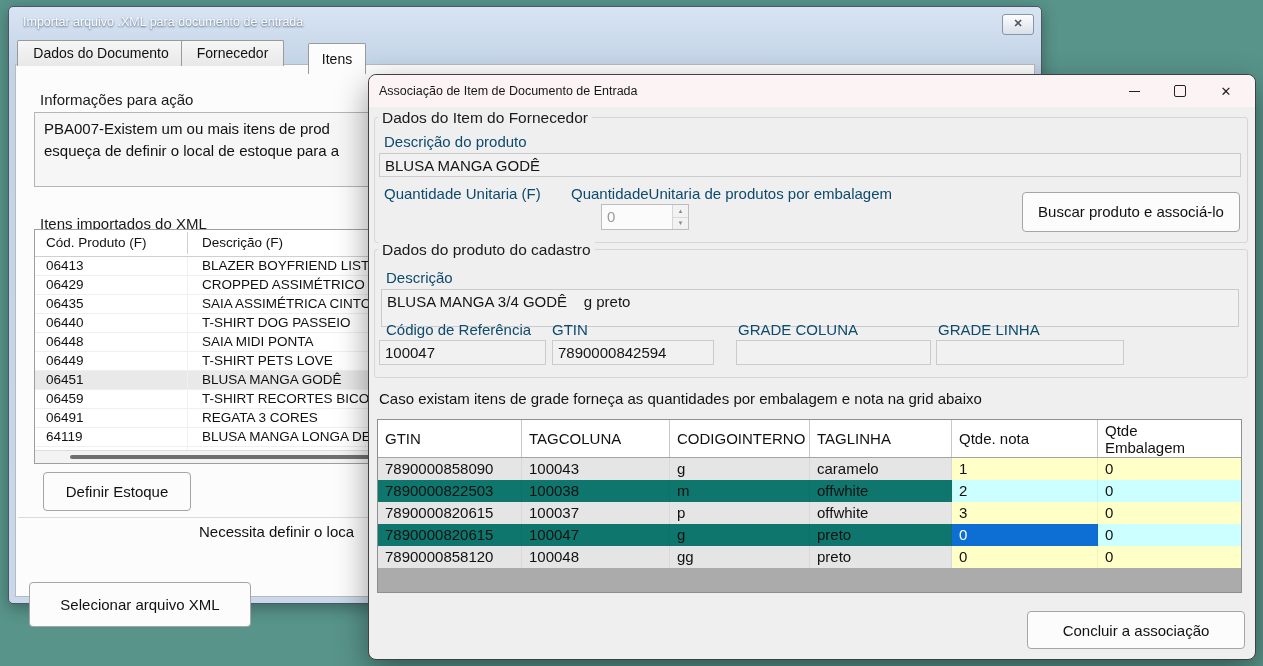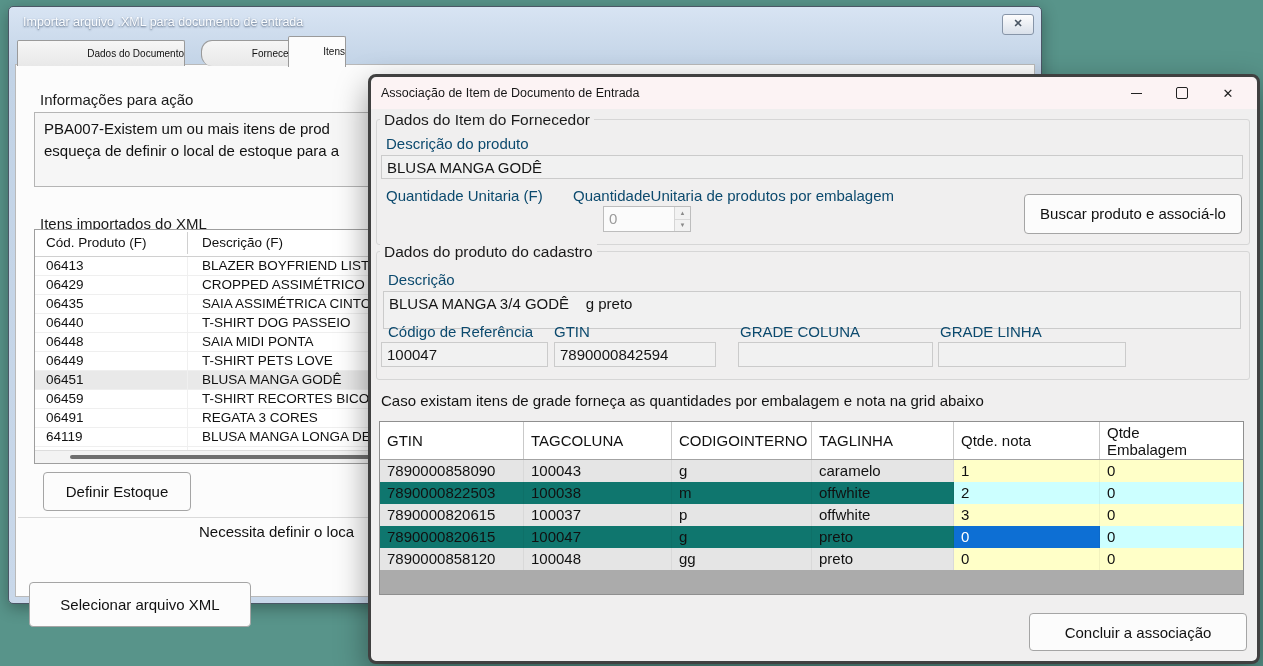--- a/index.html
+++ b/index.html
@@ -8,23 +8,23 @@
   .bwin{position:absolute;left:8px;top:6px;width:1032px;height:596px;
         background:linear-gradient(#d8e4f3,#c2d3e6 60px,#c9d8ea);
         border:1px solid #4b5766;border-radius:5px;box-shadow:0 4px 16px rgba(0,0,0,.32);}
   .btitle{position:absolute;left:14px;top:0;height:30px;line-height:30px;font-size:12.5px;
           color:#fbfdff;text-shadow:0 1px 2px rgba(40,60,90,.8);}
   .bclose{position:absolute;right:7px;top:7px;width:30px;height:19px;border:1px solid #8795a8;border-radius:3px;
           background:linear-gradient(#fdfdfd,#d9e0ea);text-align:center;line-height:17px;font-size:11px;
           font-weight:bold;color:#4a5664;cursor:default;}
   .pane{position:absolute;left:6px;right:6px;top:57px;bottom:6px;background:#fcfcfc;border:1px solid #b9b9b9;}
   .tab{position:absolute;top:33px;height:25px;background:linear-gradient(#f6f6f6,#e8e8e8);
-       border:1px solid #9a9a9a;border-bottom:none;border-radius:2px 2px 0 0;text-align:right;
-       font-size:10px;color:#111;line-height:25px;z-index:2;}
-  .tab.sel{top:29px;height:30px;background:#fcfcfc;z-index:4;line-height:30px;}
+       border:1px solid #9a9a9a;border-bottom:none;border-radius:2px 2px 0 0;text-align:center;
+       font-size:14px;color:#111;line-height:25px;z-index:2;}
+  .tab.sel{top:36px;height:30px;background:#fcfcfc;z-index:4;line-height:30px;margin-left:20px;}
   .glabel-b{position:absolute;font-size:15px;color:#1a1a1a;}
   .msgbox{position:absolute;left:18px;top:47px;width:988px;height:75px;background:#f6f6f6;
           border:1px solid #b5b5b5;font-size:15px;color:#111;padding:5px 0 0 9px;box-sizing:border-box;line-height:22px;}
   .btable{position:absolute;left:18px;top:164px;width:988px;height:233px;background:#fff;
           border:1px solid #9e9e9e;overflow:hidden;}
   .bthead{position:relative;height:26px;border-bottom:1px solid #d0d0d0;font-size:13.5px;color:#111;}
   .bthead .c1{position:absolute;left:11px;top:5px;}
   .bthead .c2{position:absolute;left:167px;top:5px;}
   .bthead .vsep{position:absolute;left:152px;top:2px;bottom:2px;width:1px;background:#d0d0d0;}
   .brow{position:relative;height:18px;font-size:13.5px;color:#111;border-bottom:1px solid #efefef;}
@@ -34,21 +34,21 @@
   .brow .vsep{position:absolute;left:152px;top:0;bottom:0;width:1px;background:#f0f0f0;}
   .hscroll{position:absolute;left:0;right:0;bottom:0;height:12px;background:#f3f3f3;border-top:1px solid #ddd;}
   .hthumb{position:absolute;left:35px;top:4px;width:580px;height:4px;background:#6f6f6f;border-radius:2px;}
   .btn{position:absolute;background:#fcfcfc;border:1px solid #a5a5a5;border-radius:4px;font-size:15px;
        color:#111;display:flex;align-items:center;justify-content:center;text-align:center;cursor:default;
        font-family:"Liberation Sans",sans-serif;}
   .warn{position:absolute;left:183px;top:418px;font-size:15px;color:#111;white-space:nowrap;margin-top:40px;}
   .hline{position:absolute;left:2px;top:452px;width:1014px;height:1px;background:#dadada;}
   
   .fwin{position:absolute;left:368px;top:74px;width:886px;height:584px;background:#f0efef;
-        border:3px solid #404040;border-radius:8px;box-shadow:0 12px 32px rgba(0,0,0,.4);z-index:10;}
+        border:1px solid #404040;border-radius:8px;box-shadow:0 12px 32px rgba(0,0,0,.4);z-index:10;}
   .ftitlebar{position:absolute;left:0;right:0;top:0;height:32px;background:#fcf3f4;border-radius:8px 8px 0 0;}
   .ftitle{position:absolute;left:10px;top:0;height:32px;line-height:32px;font-size:12.5px;color:#161616;}
   .fctrls{position:absolute;right:6px;top:0;height:32px;display:flex;}
   .fctrl{width:46px;height:32px;display:flex;align-items:center;justify-content:center;color:#222;}
   .icon-min{width:11px;height:1px;background:#222;}
   .icon-max{width:10px;height:10px;border:1.3px solid #222;border-radius:2px;}
   .icon-x{font-size:13px;line-height:13px;}
   .group{position:absolute;border:1px solid #d6d6d6;border-radius:3px;}
   .grouplab{position:absolute;font-size:15.5px;color:#1a1a1a;background:#f0efef;padding:0 4px;z-index:2;}
   .flab{position:absolute;font-size:15px;color:#0c4a6e;white-space:nowrap;}
@@ -80,21 +80,21 @@
 </head>
 <body>
 
 <div id="screen">
 
   <div class="bwin">
     <div class="btitle">Importar arquivo .XML para documento de entrada</div>
     <div class="bclose"><span>✕</span></div>
 
     <div class="tab" style="left:8px;width:166px;"><span>Dados do Documento</span></div>
-    <div class="tab" style="left:192px;width:101px;border-radius:11px;"><span>Fornecedor</span></div>
+    <div class="tab" style="left:172px;width:101px;"><span>Fornecedor</span></div>
     <div class="tab sel" style="left:279px;width:56px;"><span>Itens</span></div>
 
     <div class="pane">
       <div class="glabel-b" style="left:24px;top:26px;">Informações para ação</div>
       <div class="msgbox">
         <div>PBA007-Existem um ou mais itens de prod</div>
         <div>esqueça de definir o local de estoque para a</div>
       </div>
 
       <div class="glabel-b" style="left:24px;top:150px;">Itens importados do XML</div>

